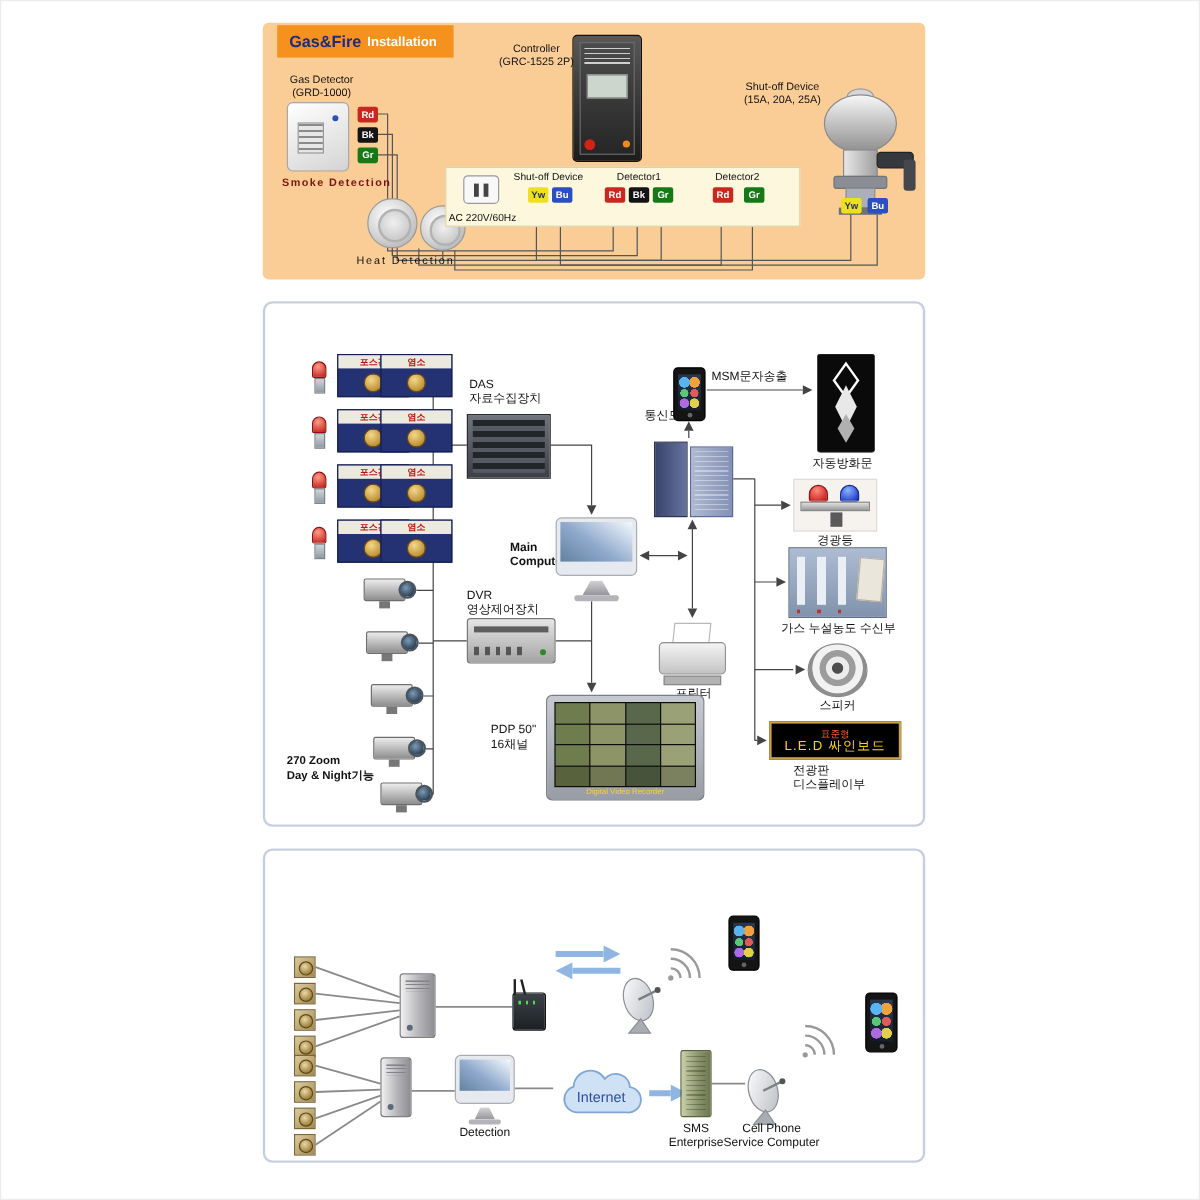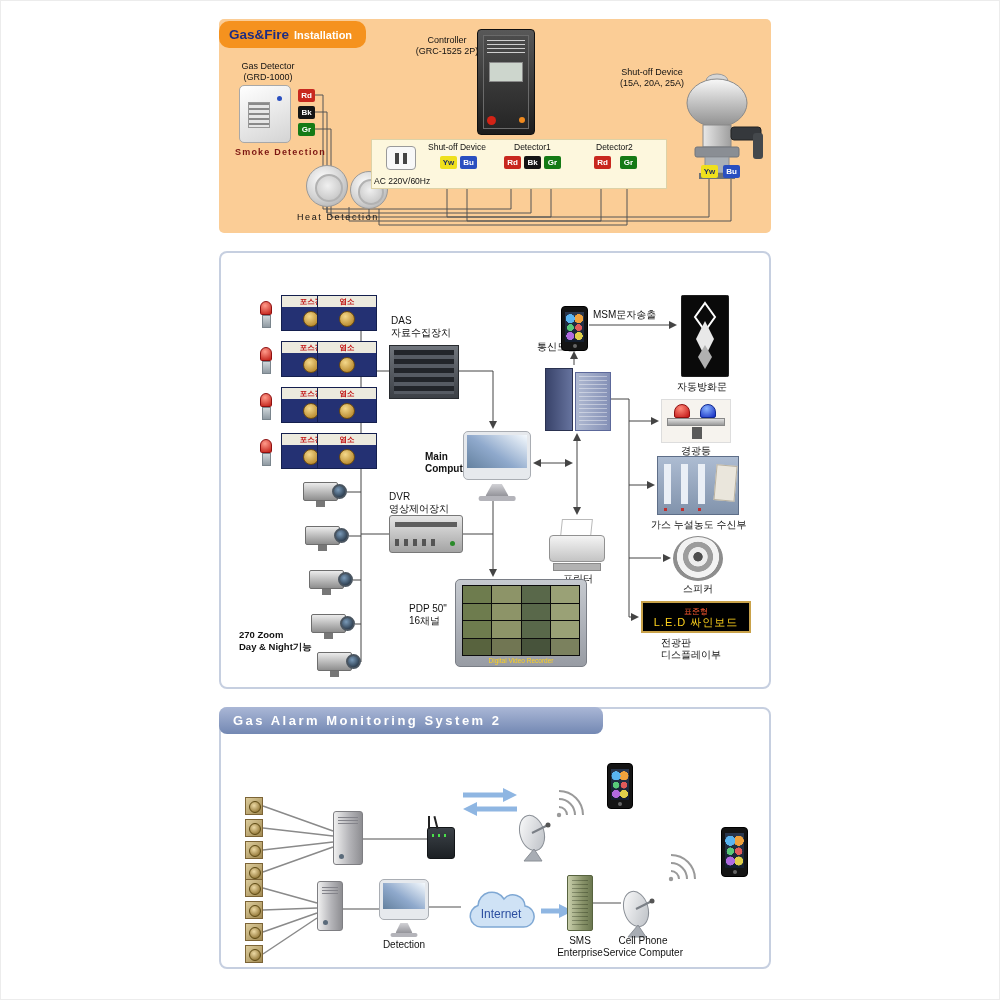--- a/index.html
+++ b/index.html
@@ -6,21 +6,21 @@
   body{background:#fff}
   .canvas{position:relative;width:1000px;height:1000px;background:#fff;overflow:hidden;
     font-family:"Liberation Sans","DejaVu Sans",sans-serif;border:1px solid #ececec}
   .panel{position:absolute}
   .p1{left:218px;top:18px;width:552px;height:214px;background:#fbcd96;border-radius:5px}
   .p2{left:218px;top:250px;width:552px;height:438px;background:#fff;border:2px solid #c6cfe0;border-radius:8px}
   .p3{left:218px;top:706px;width:552px;height:262px;background:#fff;border:2px solid #c6cfe0;border-radius:8px}
   .pt{position:absolute;left:-2px;top:-2px;width:384px;height:27px;border-radius:8px;
     background:linear-gradient(180deg,#aab7d6,#7388b3);color:#fff;font-weight:bold;font-size:13px;
     letter-spacing:2.5px;display:flex;align-items:center;padding-left:14px;white-space:nowrap}
-  .badge{position:absolute;left:0;top:2px;height:27px;background:#f5921e;border-radius:10px;
+  .badge{position:absolute;left:12px;top:2px;height:27px;background:#f5921e;border-radius:0;
     display:flex;align-items:center;gap:5px;padding:0 14px 0 10px}
   .badge .brand{color:#1c2c83;font-weight:bold;font-size:13.5px}
   .badge .suffix{color:#fff;font-weight:bold;font-size:11px}
   .lab{position:absolute;color:#111;font-size:10px;line-height:12px}
   .s8{font-size:8.5px;line-height:10px}
   .s9{font-size:9px;line-height:11px}
   .ml{white-space:pre-line}
   .ctr{text-align:center}
   .b{font-weight:bold}
   .wires{position:absolute;left:0;top:0}
@@ -495,23 +495,20 @@
         <path d="M450,162 A8,8 0 0 1 458,170"></path>
         <path d="M450,154 A16,16 0 0 1 466,170"></path>
         <path d="M450,146 A24,24 0 0 1 474,170"></path>
       </g>
       <g fill="#9a9a9a">
         <circle cx="338" cy="106" r="2.2"></circle>
         <circle cx="450" cy="170" r="2.2"></circle>
       </g>
     </svg>
 
-    <div class="pt">
-      <span>Gas Alarm Monitoring System 2</span>
-    </div>
 
     <div class="msensor" style="left:24px;top:88px"></div>
     <div class="msensor" style="left:24px;top:110px"></div>
     <div class="msensor" style="left:24px;top:132px"></div>
     <div class="msensor" style="left:24px;top:154px"></div>
 
     <div class="tower" style="left:112px;top:102px;width:30px;height:54px"></div>
 
     <div class="ap" style="left:206px;top:118px;width:28px;height:32px">
       <i></i>

